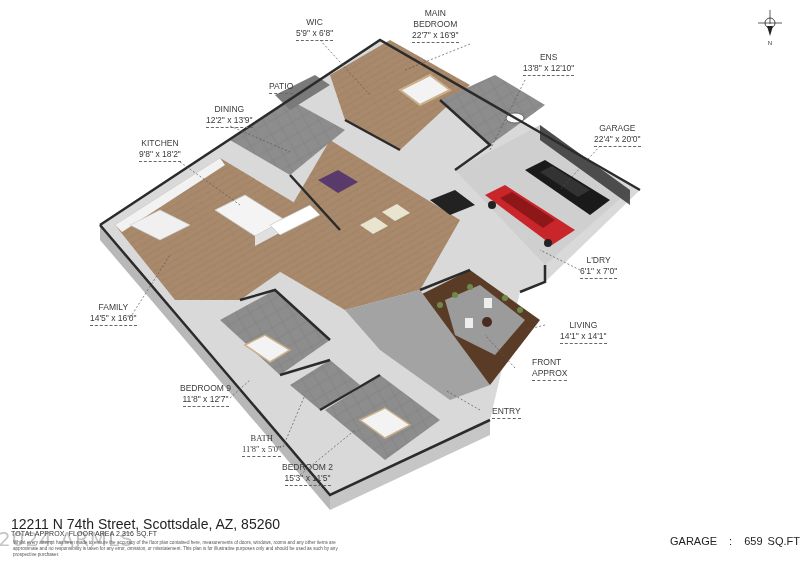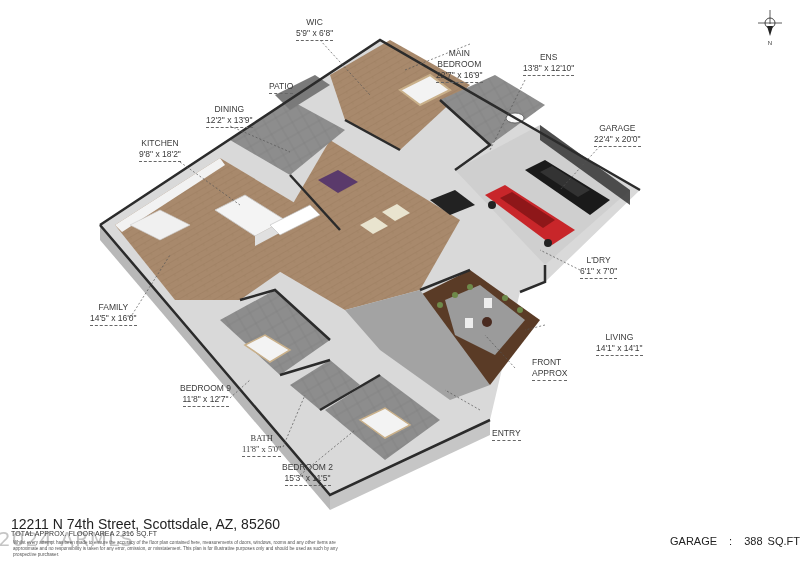--- a/index.html
+++ b/index.html
@@ -174,21 +174,21 @@
     <polygon points="12,18 18,18 15,28" fill="#222"></polygon>
   </svg>
   <div class="n">N</div>
 </div>
 
 <div class="label" style="left:296px; top:17px;">
   <div>WIC</div>
   <div class="dim">5'9" x 6'8"</div>
 </div>
 
-<div class="label" style="left:436px; top:8px;margin-top:40px;">
+<div class="label" style="left:412px; top:8px;">
   <div>MAIN</div>
   <div>BEDROOM</div>
   <div class="dim">22'7" x 16'9"</div>
 </div>
 
 <div class="label" style="left:523px; top:52px;">
   <div>ENS</div>
   <div class="dim">13'8" x 12'10"</div>
 </div>
 
@@ -214,49 +214,49 @@
 <div class="label" style="left:580px; top:255px;">
   <div>L'DRY</div>
   <div class="dim">6'1" x 7'0"</div>
 </div>
 
 <div class="label" style="left:90px; top:302px;">
   <div>FAMILY</div>
   <div class="dim">14'5" x 16'0"</div>
 </div>
 
-<div class="label" style="left:560px; top:332px;margin-left:36px;">
+<div class="label" style="left:560px; top:320px;">
   <div>LIVING</div>
   <div class="dim">14'1" x 14'1"</div>
 </div>
 
 <div class="label" style="left:532px; top:357px; text-align:left;">
   <div>FRONT</div>
   <div class="dim">APPROX</div>
 </div>
 
 <div class="label" style="left:180px; top:383px;">
   <div>BEDROOM 9</div>
   <div class="dim">11'8" x 12'7"</div>
 </div>
 
-<div class="label" style="left:492px; top:428px;">
+<div class="label" style="left:492px; top:406px;">
   <div class="dim">ENTRY</div>
 </div>
 
 <div class="label" style="left:242px; top:433px;font-family:Liberation Serif, serif;">
   <div>BATH</div>
   <div class="dim">11'8" x 5'0"</div>
 </div>
 
 <div class="label" style="left:282px; top:462px;">
   <div>BEDROOM 2</div>
   <div class="dim">15'3" x 11'5"</div>
 </div>
 
 <div class="footer-addr">12211 N 74th Street, Scottsdale, AZ, 85260</div>
 <div class="footer-area">TOTAL APPROX. FLOOR AREA 2,316 SQ.FT</div>
 <div class="footer-disc">Whilst every attempt has been made to ensure the accuracy of the floor plan contained here, measurements of doors, windows, rooms and any other items are approximate and no responsibility is taken for any error, omission, or misstatement. This plan is for illustrative purposes only and should be used as such by any prospective purchaser.</div>
 <div class="watermark">2024 ARMLS</div>
 
 <div class="garage-total">
-  <span>GARAGE</span><span>:</span><span style="margin-right:0">388 SQ.FT</span>
+  <span>GARAGE</span><span>:</span><span style="margin-right:0">659 SQ.FT</span>
 </div>
 
 </body></html>

